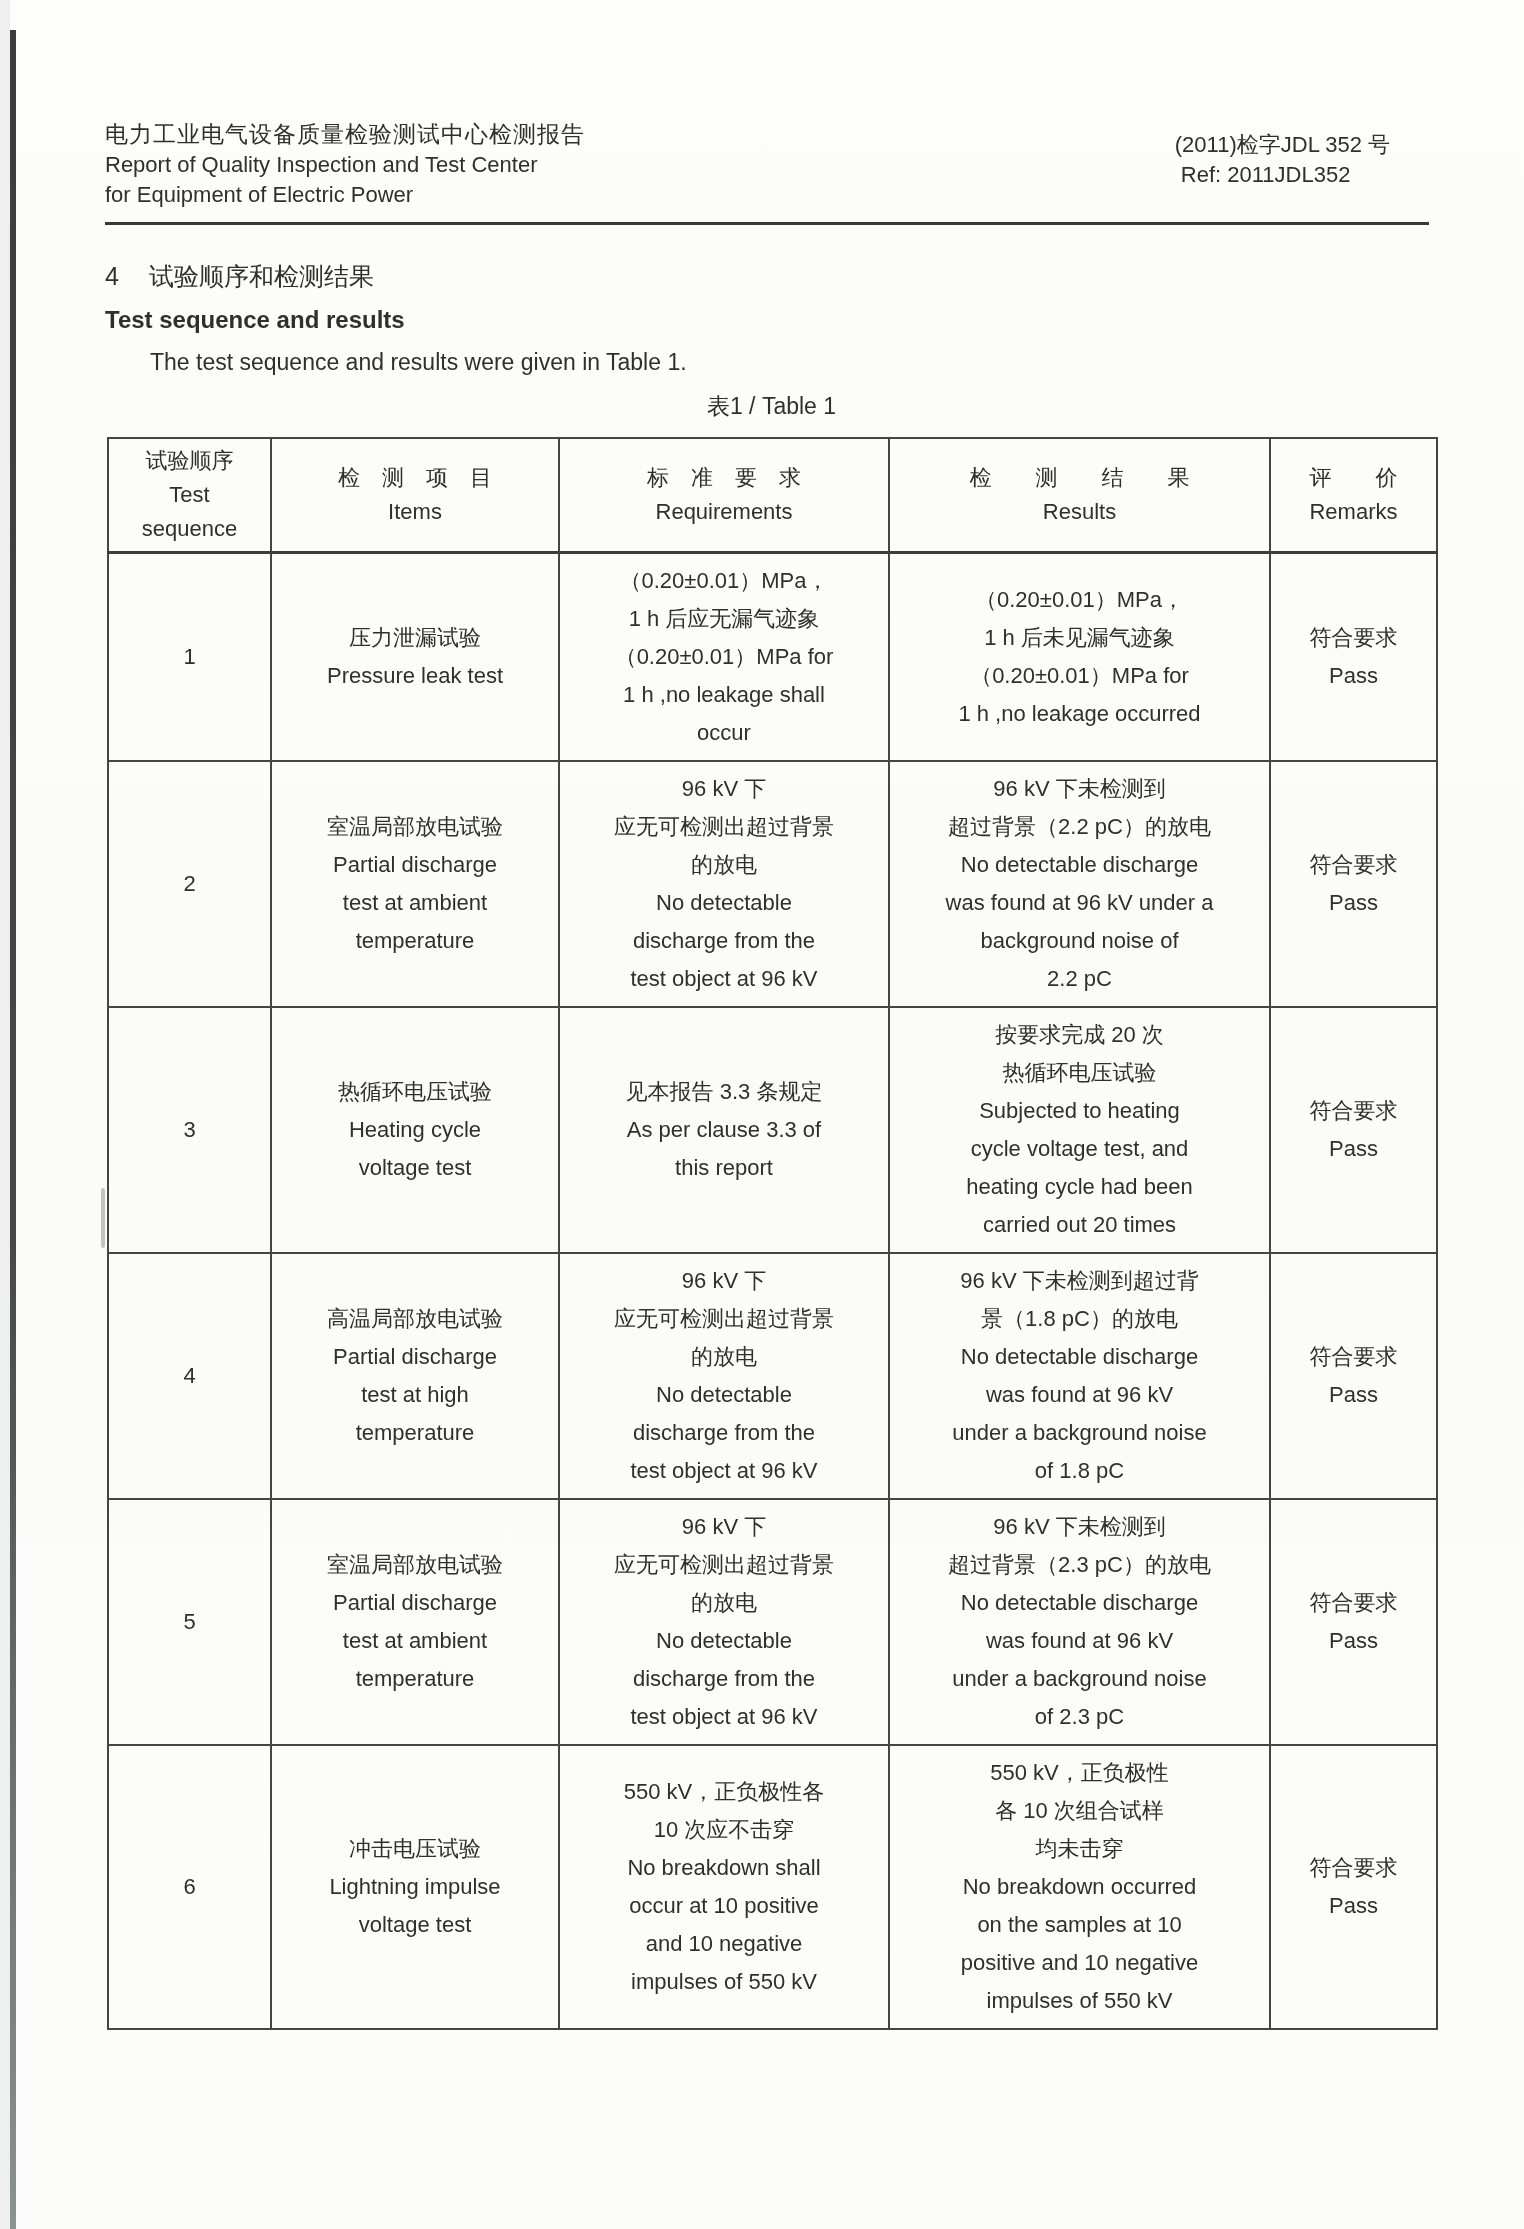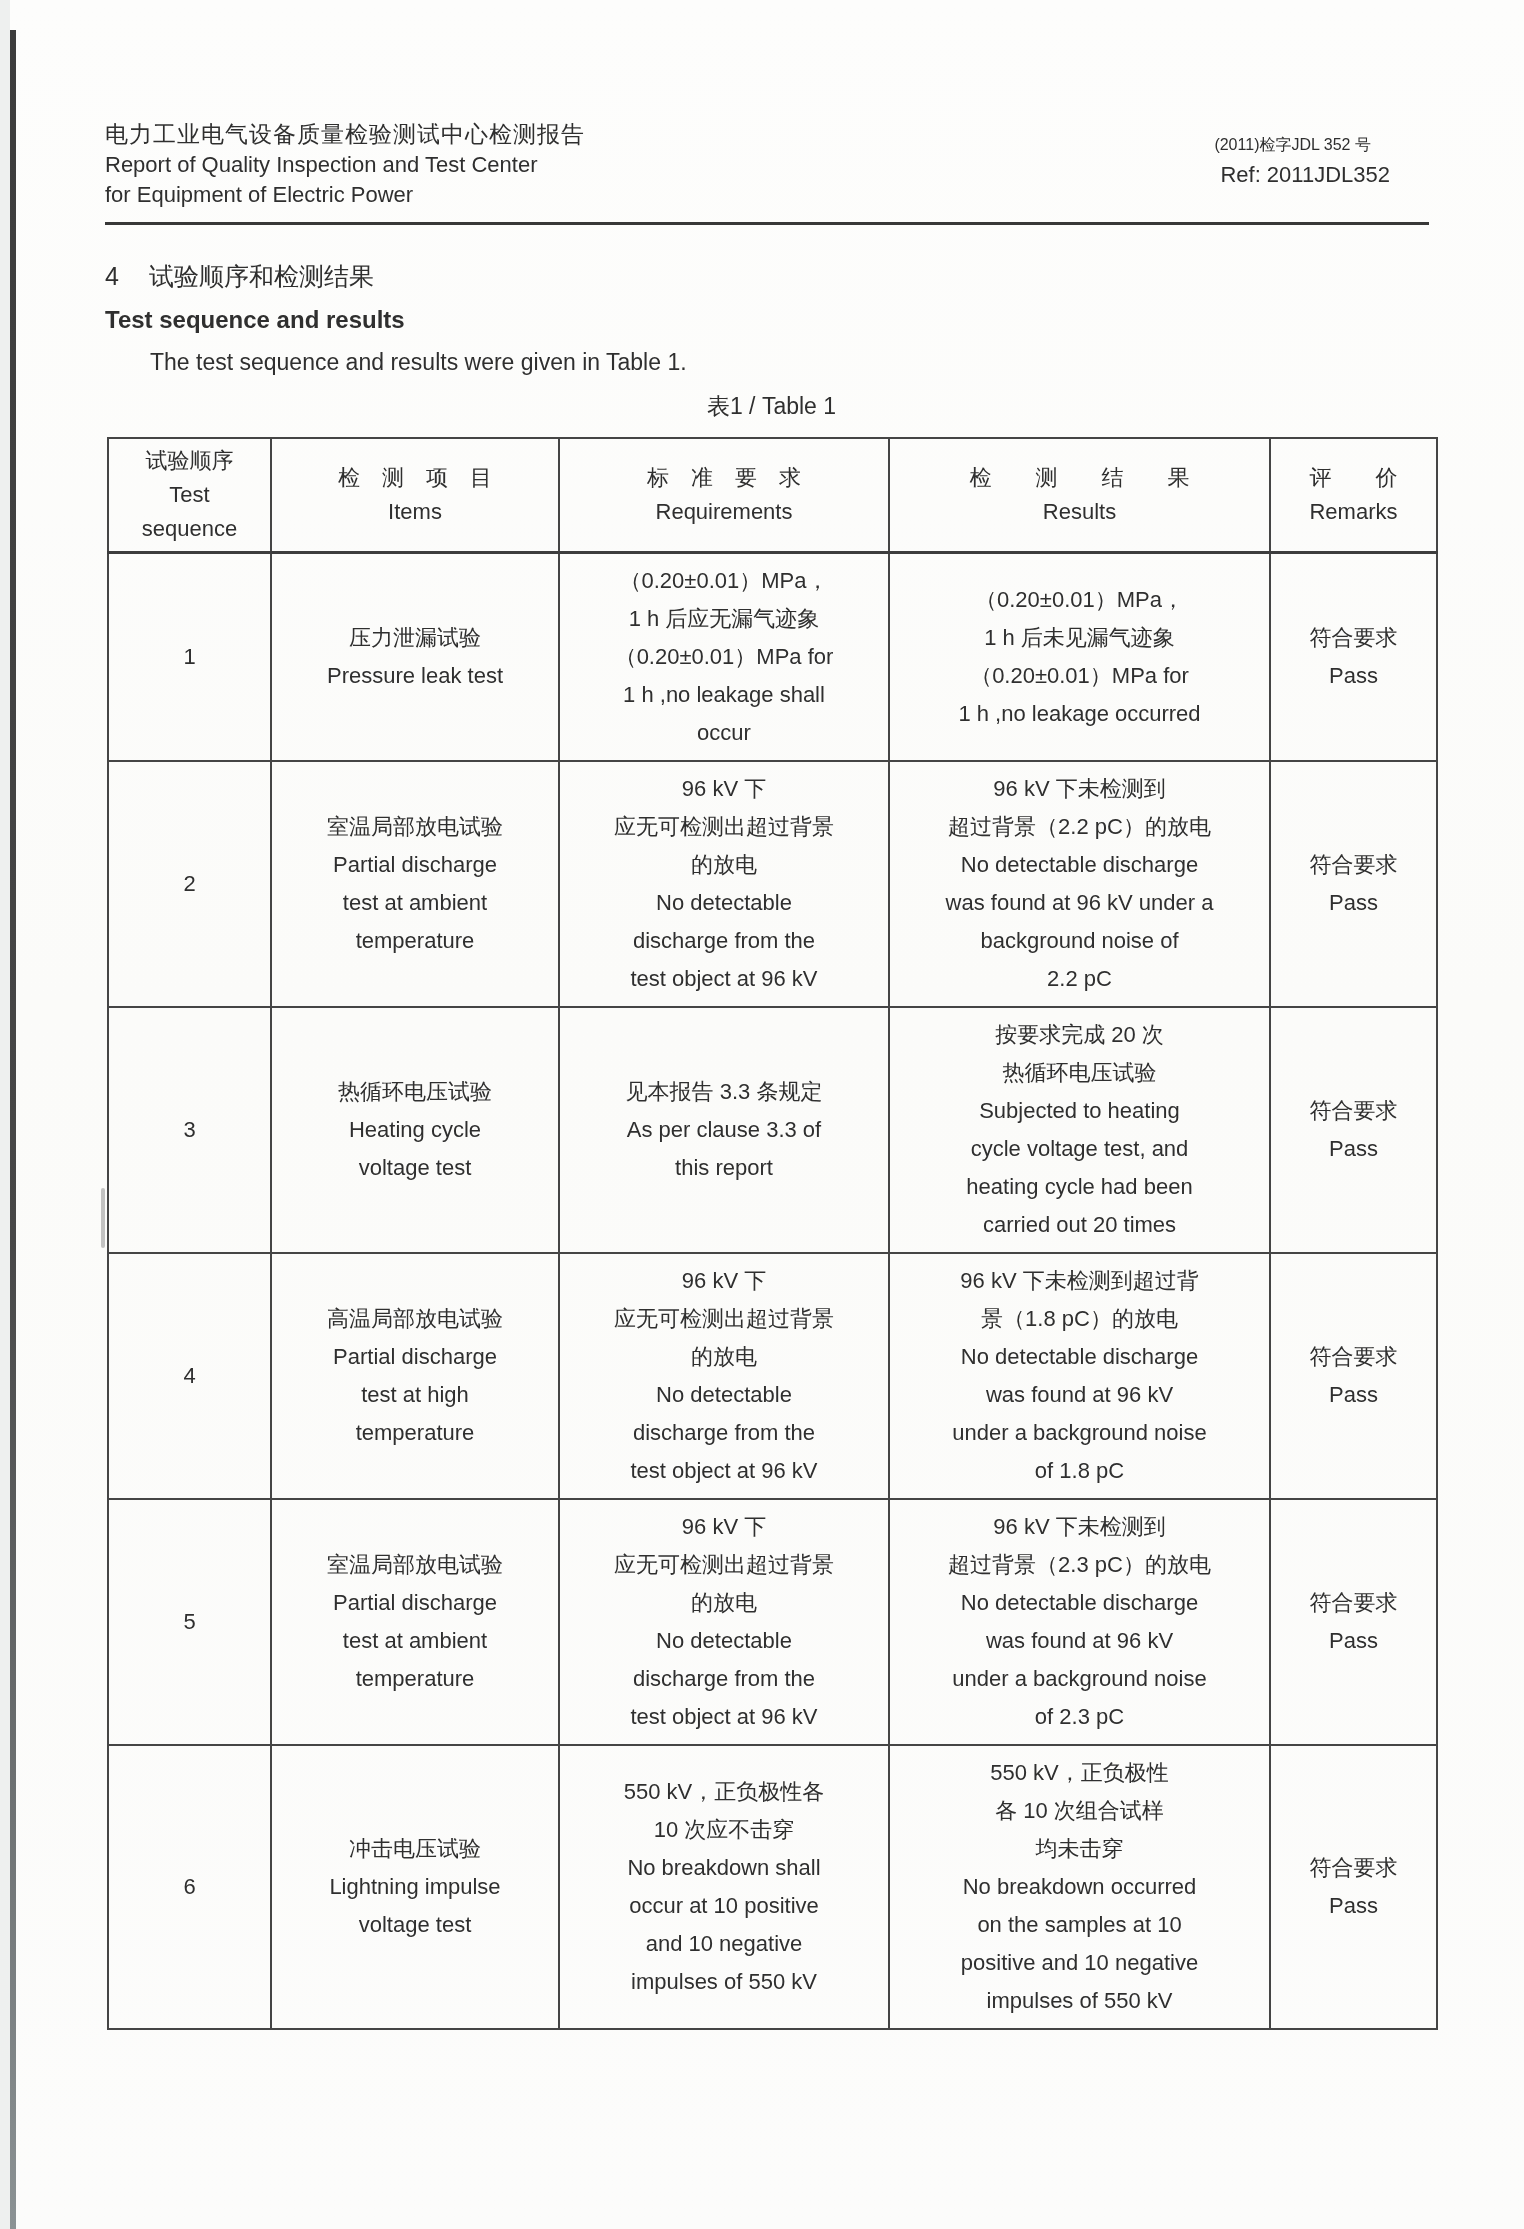--- a/index.html
+++ b/index.html
@@ -17,21 +17,21 @@
   .scan-strip-outer{position:absolute;left:0;top:0;bottom:0;width:10px;background:#eef0ef;}
   .scan-strip{position:absolute;left:10px;top:30px;bottom:0;width:6px;
     background:linear-gradient(180deg,#3c3c3c 0%,#474747 55%,#8b9294 100%);}
   .scan-smudge{position:absolute;left:101px;top:1188px;width:4px;height:60px;
     background:rgba(90,90,90,.35);border-radius:2px;}
   
   .doc-header{display:flex;justify-content:space-between;padding:118px 134px 0 105px;}
   .h-zh{font-size:23px;line-height:32px;letter-spacing:1px;}
   .h-en{font-size:22px;line-height:30px;}
   .header-right{padding-top:12px;}
-  .h-ref-zh{font-size:16px;line-height:30px;}
+  .h-ref-zh{font-size:22px;line-height:30px;}
   .h-ref-en{font-size:22px;line-height:30px;padding-left:6px;}
   .header-rule{height:3px;background:#383838;margin:12px 95px 0 105px;}
   
   .sec-title{margin:36px 0 0 105px;font-size:25px;line-height:30px;}
   .sec-num{display:inline-block;margin-right:30px;}
   .zh-body{margin:16px 0 0 150px;font-size:24px;line-height:34px;}
   .en-head{margin:14px 0 0 105px;font-size:24px;line-height:30px;font-weight:bold;}
   .en-body{margin:12px 0 0 150px;font-size:23px;line-height:30px;}
   .tbl-caption{margin:14px 0 16px 107px;width:1329px;text-align:center;font-size:23px;line-height:30px;}
   

